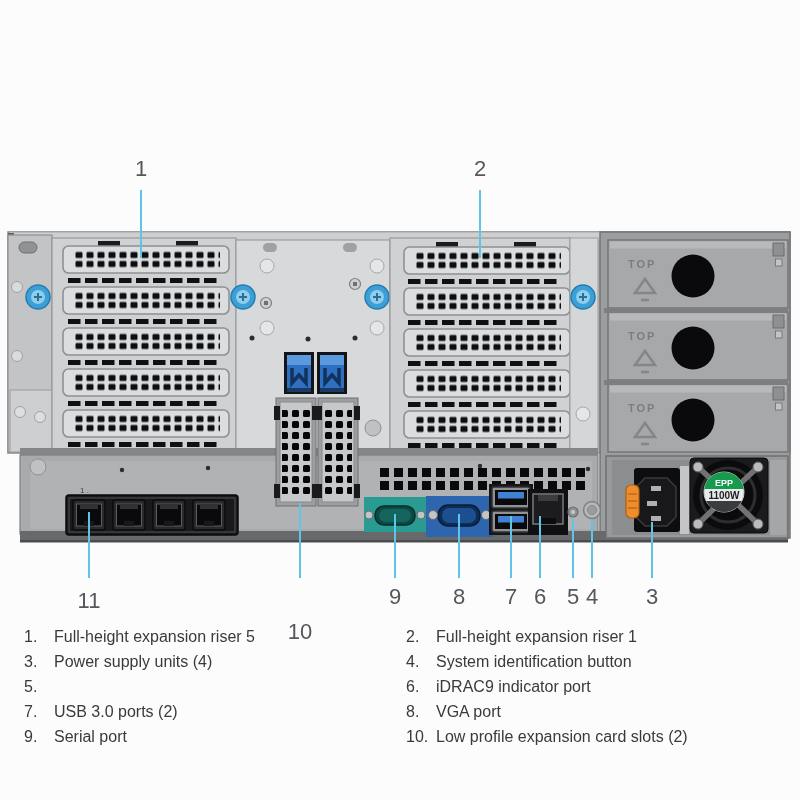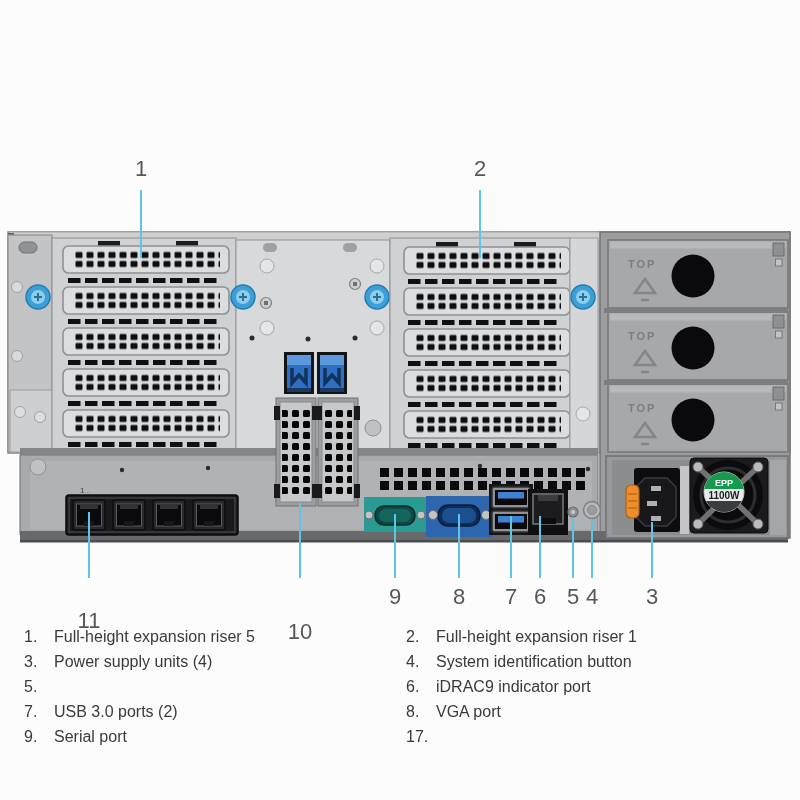--- a/index.html
+++ b/index.html
@@ -294,21 +294,21 @@
     <rect x="770" y="460" width="16" height="75" fill="#a4a6a8"></rect>
   </g>
 </svg>
 
 <div id="callout-layer">
       <div class="co-line" style="left: 140px; top: 190px; height: 68px; background: rgb(95, 196, 230);"></div>
       <div class="co-num" style="left: 141px; top: 156px; color: rgb(85, 87, 90);">1</div>
       <div class="co-line" style="left: 479px; top: 190px; height: 68px; background: rgb(95, 196, 230);"></div>
       <div class="co-num" style="left: 480px; top: 156px; color: rgb(85, 87, 90);">2</div>
       <div class="co-line" style="left: 88px; top: 512px; height: 66px; background: rgb(95, 196, 230);"></div>
-      <div class="co-num" style="left: 89px; top: 608px; color: rgb(85, 87, 90);">11</div>
+      <div class="co-num" style="left: 89px; top: 588px; color: rgb(85, 87, 90);">11</div>
       <div class="co-line" style="left: 299px; top: 503px; height: 75px; background: rgb(95, 196, 230);"></div>
       <div class="co-num" style="left: 300px; top: 584px; color: rgb(85, 87, 90); margin-top: 35px;">10</div>
       <div class="co-line" style="left: 394px; top: 514px; height: 64px; background: rgb(95, 196, 230);"></div>
       <div class="co-num" style="left: 395px; top: 584px; color: rgb(85, 87, 90);">9</div>
       <div class="co-line" style="left: 458px; top: 514px; height: 64px; background: rgb(95, 196, 230);"></div>
       <div class="co-num" style="left: 459px; top: 584px; color: rgb(85, 87, 90);">8</div>
       <div class="co-line" style="left: 510px; top: 516px; height: 62px; background: rgb(95, 196, 230);"></div>
       <div class="co-num" style="left: 511px; top: 584px; color: rgb(85, 87, 90);">7</div>
       <div class="co-line" style="left: 539px; top: 516px; height: 62px; background: rgb(95, 196, 230);"></div>
       <div class="co-num" style="left: 540px; top: 584px; color: rgb(85, 87, 90);">6</div>
@@ -353,18 +353,19 @@
         </div>
         <div class="legend-row">
           <span class="legend-num">6.</span>
           <span class="legend-text">iDRAC9 indicator port</span>
         </div>
         <div class="legend-row">
           <span class="legend-num">8.</span>
           <span class="legend-text">VGA port</span>
         </div>
         <div class="legend-row">
-          <span class="legend-num">17.</span>
+          <span class="legend-num">10.</span>
+          <span class="legend-text">Low profile expansion card slots (2)</span>
         </div>
       </div>
 </div>
 
 </div>
 
 </body></html>

